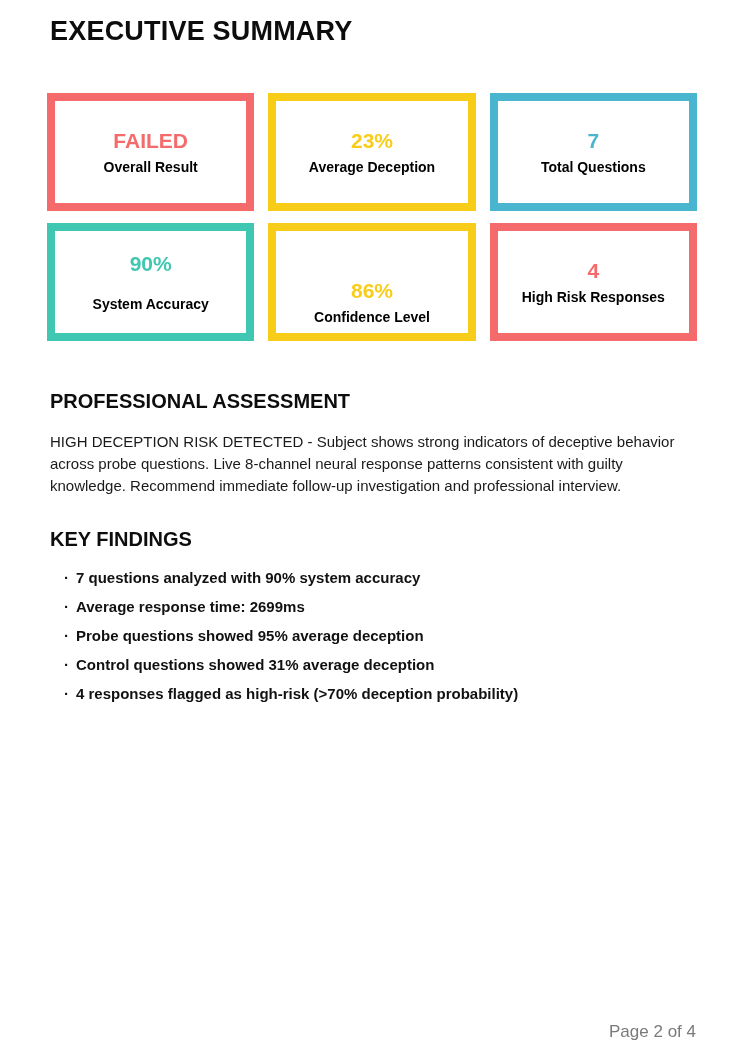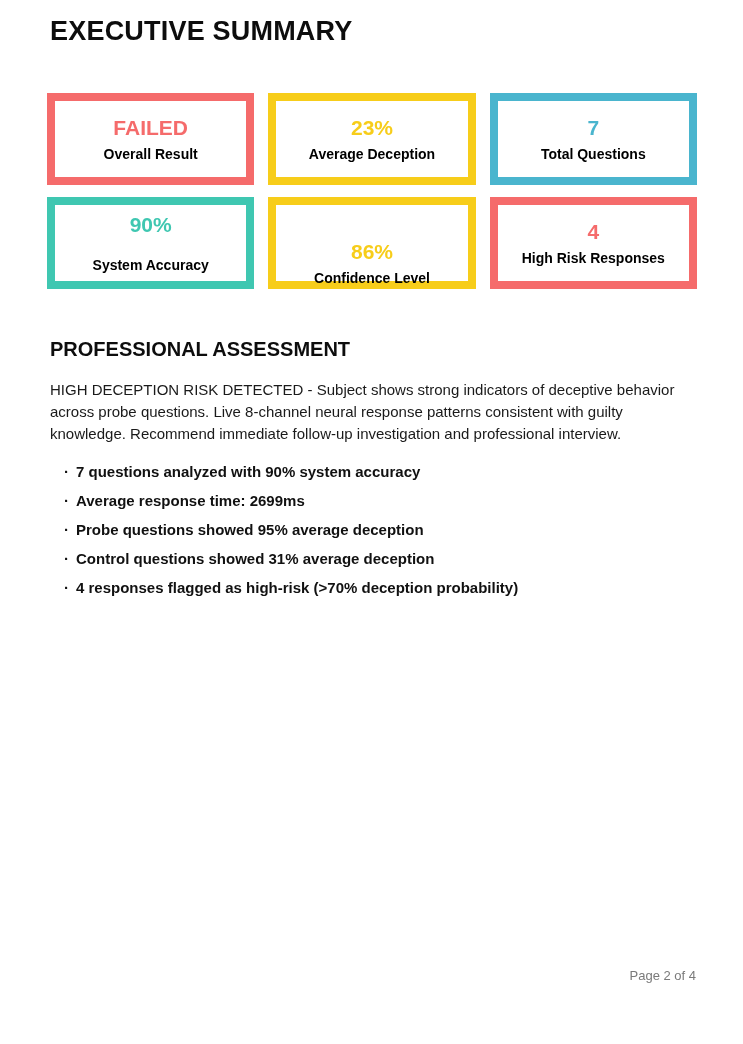--- a/index.html
+++ b/index.html
@@ -25,21 +25,21 @@
 
   .stats-grid {
     margin: 46px 46px 0 47px;
     display: grid;
     grid-template-columns: repeat(3, 1fr);
     column-gap: 14px;
     row-gap: 12px;
   }
   .stat-card {
     box-sizing: border-box;
-    height: 92px;
+    height: 118px;
     background: #ffffff;
     border: 8px solid #cccccc;
     display: flex;
     flex-direction: column;
     align-items: center;
     justify-content: center;
     gap: 6px;
     text-align: center;
   }
   .stat-value {
@@ -87,23 +87,23 @@
     font-weight: 700;
     color: #111111;
   }
   .finding .dot {
     margin-right: 7px;
     font-weight: 700;
   }
 
   .page-footer {
     position: absolute;
-    top: 952px;
+    top: 1008px;
     right: 47px;
-    font-size: 13px;
+    font-size: 17px;
     line-height: 15px;
     font-weight: 400;
     color: #7a7a7a;
   }
 </style>
 </head>
 <body>
 
 <div class="page">
 
@@ -132,20 +132,21 @@
     </div>
     <div class="stat-card" style="border-color: rgb(245, 107, 107);">
       <div class="stat-value" style="color: rgb(245, 107, 107);">4</div>
       <div class="stat-label">High Risk Responses</div>
     </div>
   </div>
 
   <h2 class="section-heading">PROFESSIONAL ASSESSMENT</h2>
   <p class="assessment-body">HIGH DECEPTION RISK DETECTED - Subject shows strong indicators of deceptive behavior across probe questions. Live 8-channel neural response patterns consistent with guilty knowledge. Recommend immediate follow-up investigation and professional interview.</p>
 
+  <h2 class="section-heading kf">KEY FINDINGS</h2>
   <ul class="findings-list">
     <li class="finding">
       <span class="dot">·</span>
       <span class="finding-text">7 questions analyzed with 90% system accuracy</span>
     </li>
     <li class="finding">
       <span class="dot">·</span>
       <span class="finding-text">Average response time: 2699ms</span>
     </li>
     <li class="finding">

